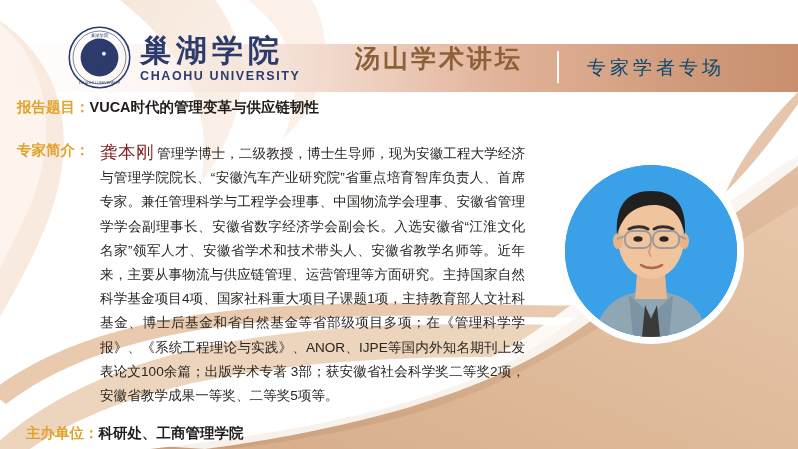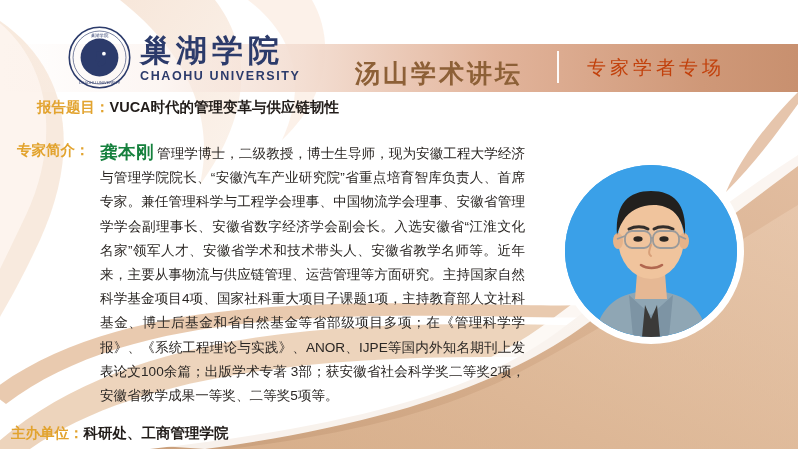--- a/index.html
+++ b/index.html
@@ -36,21 +36,21 @@
       rgba(255,255,255,0) 0%,
       rgba(250,238,232,0.55) 20%,
       rgba(243,221,209,0.95) 38%,
       #e2b49b 62%,
       #cf9878 88%,
       #c8906f 100%);
   }
   .band-title {
     position: absolute;
     left: 355px;
-    top: 57px;
+    top: 42px;
     font-size: 25px;
     font-weight: bold;
     letter-spacing: 3px;
     color: #8d6037;
     font-family: "DejaVu Sans", "Liberation Sans", sans-serif;
   }
   .band-divider {
     position: absolute;
     left: 557px;
     top: 51px;
@@ -58,21 +58,21 @@
     height: 32px;
     background: #ffffff;
     opacity: 0.95;
   }
   .band-sub {
     position: absolute;
     left: 587px;
     top: 55px;
     font-size: 19px;
     letter-spacing: 4px;
-    color: #c2410c;
+    color: #0c4a6e;
     font-family: "DejaVu Serif", "Liberation Serif", serif;
   }
 
   
   .logo-wrap {
     position: absolute;
     left: 68px;
     top: 26px;
     display: flex;
     align-items: center;
@@ -116,35 +116,35 @@
     color: #e2a32e;
     font-weight: bold;
     font-size: 14.5px;
   }
   .val-bold {
     color: #221d1a;
     font-weight: bold;
     font-size: 14.5px;
   }
 
-  #row-title { left: 17px; top: 98px; margin-left: 20px; }
+  #row-title { left: 17px; top: 98px; }
   #row-time  { left: 17px; top: 357px; }
   #row-place { left: 17px; top: 390px; }
-  #row-host  { left: 11px; top: 424px; }
+  #row-host  { left: 26px; top: 424px; }
 
   
   #intro-label {
     position: absolute;
     left: 17px;
     top: 141px;
     font-family: Liberation Mono, monospace;
   }
   .speaker-name {
-    color: #15803d;
-    font-weight: bold;
+    color: #7f1d1d;
+    font-weight: normal;
     font-size: 17.5px;
     letter-spacing: 0.5px;
   }
   #intro-body {
     position: absolute;
     left: 100px;
     top: 140px;
     width: 425px;
     font-size: 13.6px;
     line-height: 24.2px;

